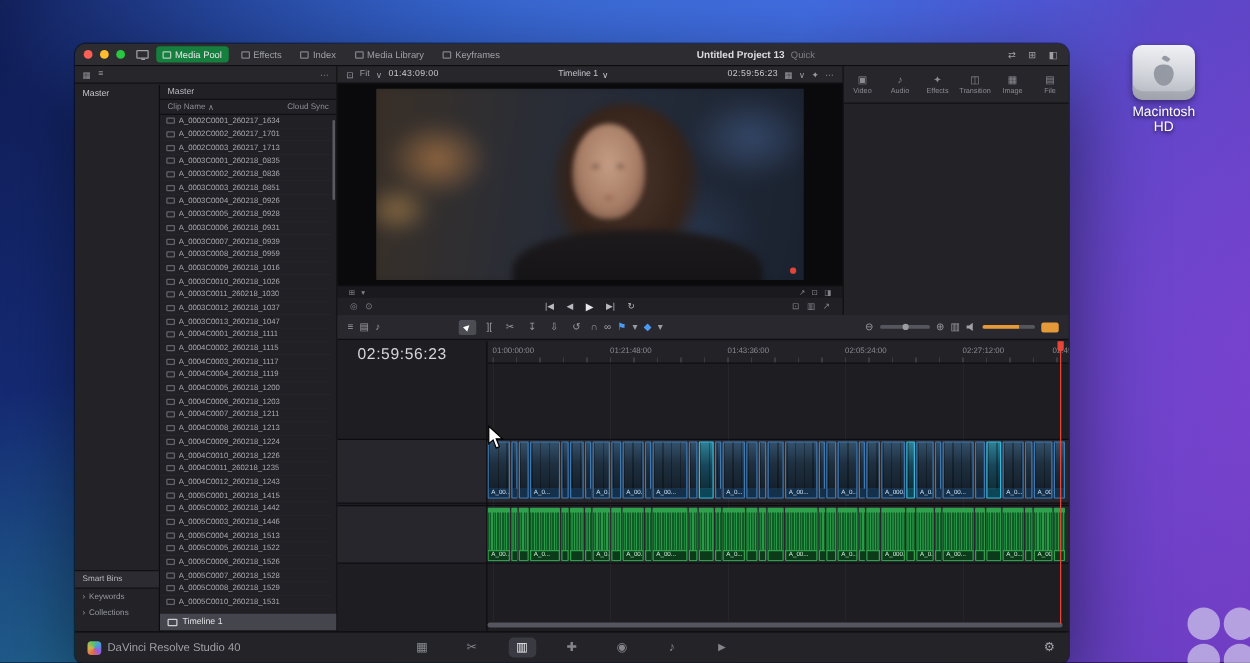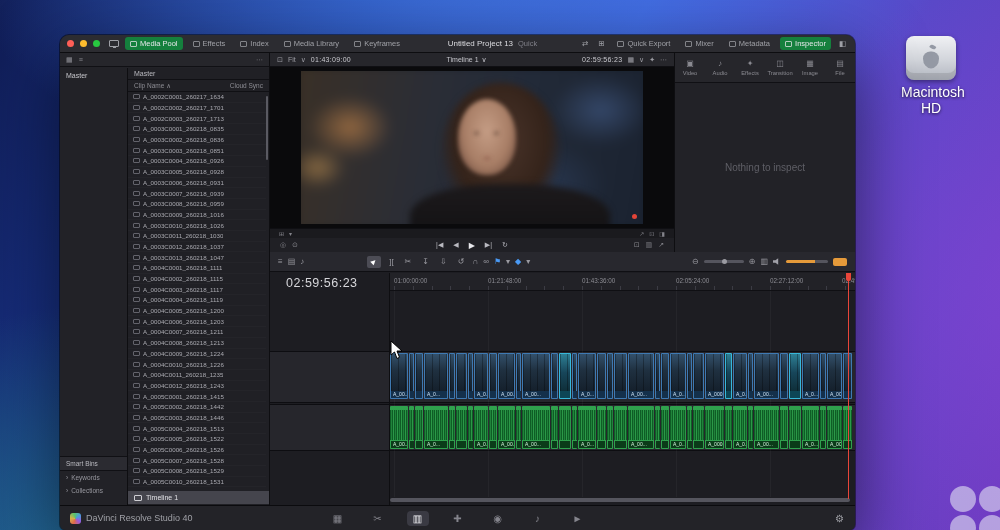--- a/index.html
+++ b/index.html
@@ -13,21 +13,21 @@
   }
   
   .machd { position:absolute; left:901px; top:36px; width:60px; text-align:center; }
   .machd-drive { width:50px; height:44px; margin:0 auto; border-radius:8px;
     background:linear-gradient(180deg,#f0f1f4 0%,#d2d5db 55%,#b2b6c0 100%);
     box-shadow:inset 0 -7px 0 rgba(0,0,0,.10), 0 2px 5px rgba(0,0,0,.4); position:relative; }
   .machd-drive::after { content:""; position:absolute; left:50%; top:54%; transform:translate(-50%,-50%);
     width:16px; height:17px; background:#959aa5; border-radius:46% 46% 50% 50%/40% 40% 58% 58%; }
   .machd-drive::before { content:""; position:absolute; left:50%; top:9px; transform:translateX(-20%) rotate(35deg);
     width:6px; height:4px; background:#959aa5; border-radius:60% 10% 60% 10%; }
-  .icon-label { margin-top:4px; font-size:14px; color:#fff; text-shadow:0 1px 3px rgba(0,0,0,.75); }
+  .icon-label { margin-top:4px; font-size:11px; color:#fff; text-shadow:0 1px 3px rgba(0,0,0,.75); }
   .strada { position:absolute; left:899px; top:131px; width:64px; text-align:center; }
   .strada-box { width:54px; height:54px; margin:0 auto; border-radius:13px; background:#0a0a0d;
     position:relative; box-shadow:0 2px 6px rgba(0,0,0,.45); }
   .petal { position:absolute; width:21px; height:21px; border-radius:50%; }
   .petal.tl { left:8px; top:8px;  background:radial-gradient(circle at 35% 35%,#5fb2ff,#2f7fe8); }
   .petal.tr { left:25px; top:8px; background:radial-gradient(circle at 65% 35%,#6f8cff,#4a63e8); }
   .petal.bl { left:8px; top:25px; background:radial-gradient(circle at 35% 65%,#6f8cff,#4a63e8); }
   .petal.br { left:25px; top:25px;background:radial-gradient(circle at 65% 65%,#9a6bff,#7547e0); }
   .ghost-clover { position:absolute; right:-8px; bottom:-14px; width:60px; height:60px; opacity:.55; }
   .gpetal { position:absolute; width:26px; height:26px; border-radius:50%; background:#eef2f8; }
@@ -40,21 +40,21 @@
   
   .titlebar { height:18px; background:#2c2c31; border-bottom:1px solid #0d0d10; display:flex; align-items:center; padding:0 7px; gap:6px; }
   .light { width:7px; height:7px; border-radius:50%; }
   .light.r{background:#ff5f57;} .light.y{background:#febc2e;} .light.g{background:#28c840;}
   .disp { width:10px; height:7px; border:1px solid #9fa0a6; border-radius:1px; position:relative; margin-left:3px; }
   .disp::after { content:""; position:absolute; left:3px; bottom:-2px; width:3px; height:1px; background:#9fa0a6; }
   .tb-btn { display:flex; align-items:center; gap:3px; height:13px; padding:0 5px; border-radius:3px; color:#9fa0a6; font-size:7.5px; white-space:nowrap; }
   .tb-btn.active { background:#15803d; color:#e6e6ea; }
   .tb-ico { width:7px; height:6px; border:1px solid currentColor; border-radius:1px; opacity:.75; flex:none; }
   .tb-center { flex:1; display:flex; justify-content:center; align-items:center; gap:5px; min-width:0; }
-  .tb-title { font-size:8px; font-weight:normal; color:#dcdce0; white-space:nowrap; }
+  .tb-title { font-size:8px; font-weight:bold; color:#dcdce0; white-space:nowrap; }
   .tb-status { font-size:7.5px; color:#7f7f87; }
   .tb-iconbtn { color:#9fa0a6; font-size:7.5px; padding:0 2px; }
 
   
   .left-panel { position:absolute; left:0; top:18px; width:210px; height:452px; background:#222227; border-right:1px solid #0e0e11; }
   .lp-toolbar { height:14px; display:flex; align-items:center; padding:0 6px; gap:6px; color:#8c8c93; font-size:7px; background:#26262b; border-bottom:1px solid #101014; }
   .lp-sp { flex:1; }
   .lp-body { position:absolute; top:15px; bottom:0; left:0; right:0; display:flex; }
   .bin-col { width:68px; border-right:1px solid #0e0e11; position:relative; }
   .bin-root { padding:4px 6px; font-size:7px; color:#c6c6cb; }
@@ -228,39 +228,20 @@
           <span class="tb-ico"></span>
           <span>Keyframes</span>
         </div>
         </div>
       <div class="tb-center">
         <span class="tb-title">Untitled Project 13</span>
         <span class="tb-status">Quick</span>
       </div>
       <span class="tb-iconbtn">⇄</span>
       <span class="tb-iconbtn">⊞</span>
-      <div class="grp">
-
-      <div class="tb-btn">
-          <span class="tb-ico"></span>
-          <span>Quick Export</span>
-        </div>
-          <div class="tb-btn">
-          <span class="tb-ico"></span>
-          <span>Mixer</span>
-        </div>
-          <div class="tb-btn">
-          <span class="tb-ico"></span>
-          <span>Metadata</span>
-        </div>
-          <div class="tb-btn active">
-          <span class="tb-ico"></span>
-          <span>Inspector</span>
-        </div>
-        </div>
       <span class="tb-iconbtn">◧</span>
     </div>
 
     <div class="left-panel">
       <div class="lp-toolbar">
         <span>▦</span>
         <span>≡</span>
         <span class="lp-sp"></span>
         <span>⋯</span>
       </div>
@@ -519,23 +500,20 @@
         </div>
           <div class="insp-tab">
           <span class="insp-ico">▦</span>
           <span class="insp-lab">Image</span>
         </div>
           <div class="insp-tab">
           <span class="insp-ico">▤</span>
           <span class="insp-lab">File</span>
         </div>
         </div>
-      <div class="insp-body">
-        <span class="insp-empty">Nothing to inspect</span>
-      </div>
     </div>
 
     <div class="timeline">
       <div class="tl-toolbar">
         <span>≡</span>
         <span>▤</span>
         <span>♪</span>
         <div class="grp tools">
           <span class="tool sel"><span class="rot">►</span></span>
           <span class="tool">][</span>

